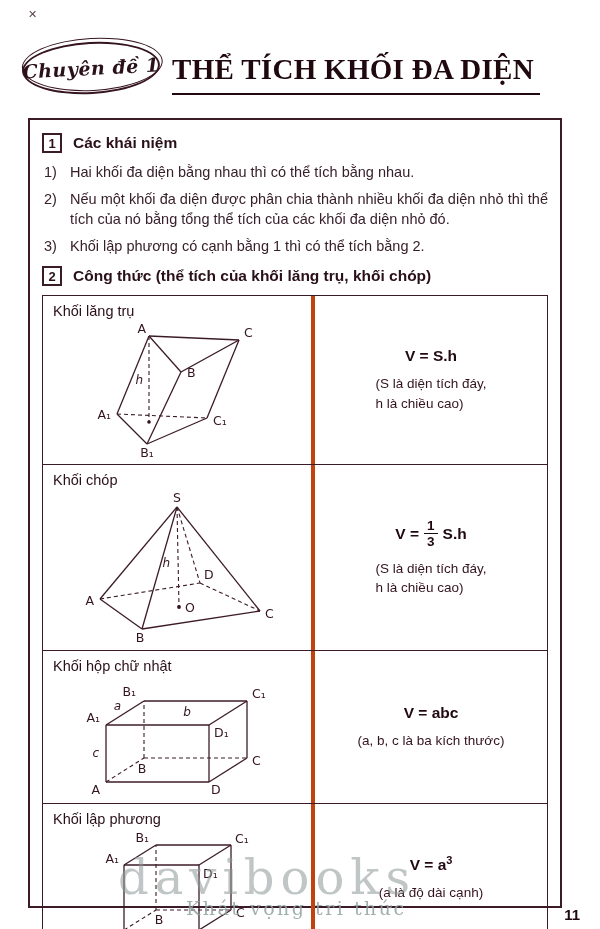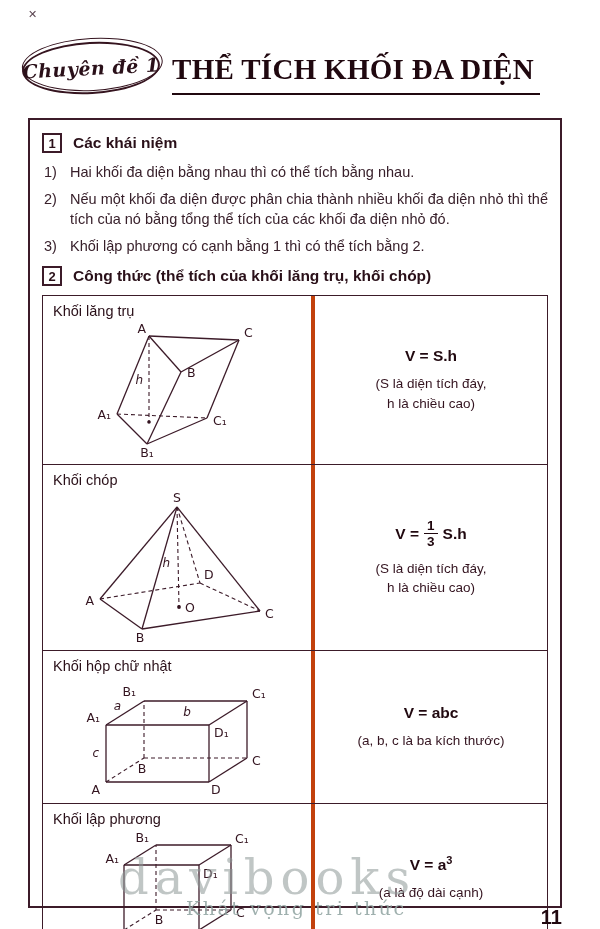--- a/index.html
+++ b/index.html
@@ -44,25 +44,25 @@
   .diagram .dash{stroke-dasharray:4 3;stroke-width:1.1}
   .diagram text{font-family:"DejaVu Sans",sans-serif;font-size:12.5px;fill:#33131f}
   .diagram .dim{font-style:italic;font-size:12px}
   .diagram .dot{fill:#33131f}
   
   .formula{font-weight:bold;font-size:15.5px;color:#20080f}
   .formula.with-frac{display:flex;align-items:center;gap:5px}
   .formula sup{font-size:11px;vertical-align:super}
   .frac{display:inline-flex;flex-direction:column;align-items:center;line-height:1.15;font-size:13.5px}
   .frac .num{border-bottom:1.6px solid #20080f;padding:0 3px}
-  .formula-note{font-size:13.5px;color:#33131f;text-align:center;line-height:1.45;margin-top:9px}
+  .formula-note{font-size:13.5px;color:#33131f;line-height:1.45;margin-top:9px}
   
   .watermark{position:absolute;left:118px;top:849px;font-family:"DejaVu Serif",serif;font-size:48px;color:#8e9897;opacity:.55;letter-spacing:6px;z-index:5;pointer-events:none}
   .watermark-tagline{position:absolute;left:186px;top:897px;font-family:"DejaVu Serif",serif;font-size:19px;color:#8fa3a0;opacity:.85;letter-spacing:2.5px;z-index:5;pointer-events:none}
-  .page-number{position:absolute;right:38px;top:906px;font-size:20px;font-weight:bold;color:#20080f}
+  .page-number{position:absolute;right:20px;top:906px;font-size:15px;font-weight:bold;color:#20080f}
 </style>
 </head>
 <body>
 
 <div class="page">
 
   <span class="corner-mark">✕</span>
 
   <div class="badge-wrap">
     <div class="badge-border"></div>

